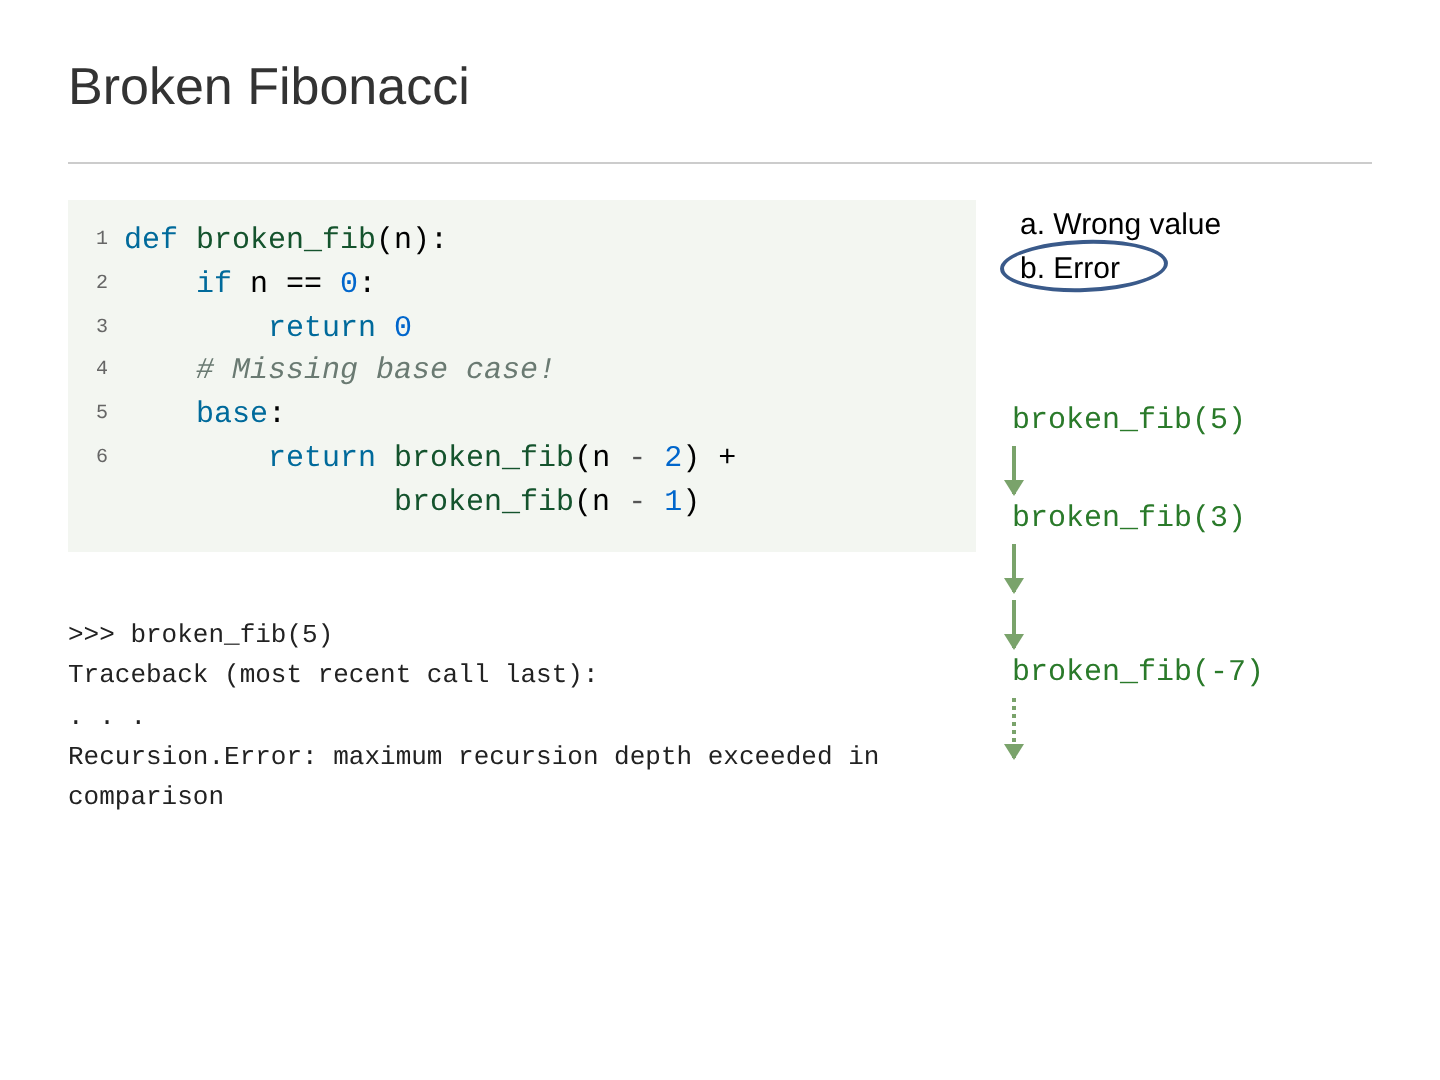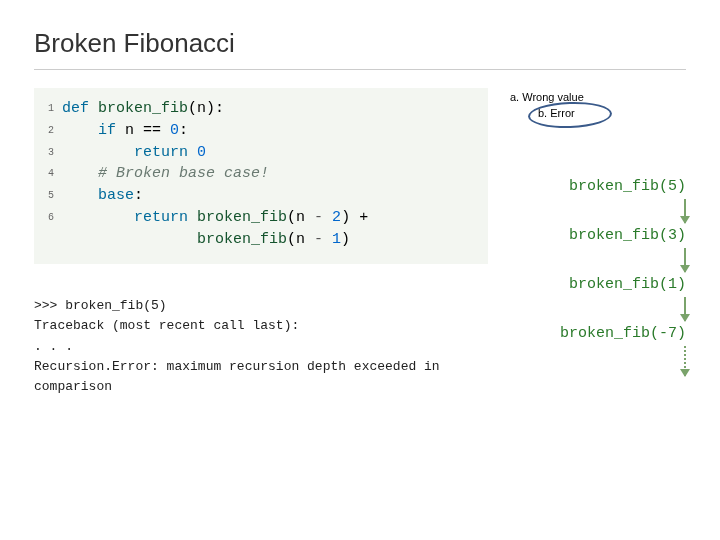--- a/index.html
+++ b/index.html
@@ -8,21 +8,21 @@
     height: 540px;
     background: #fff;
     font-family: Arial, Helvetica, sans-serif;
     padding: 28px 34px 20px 34px;
     position: relative;
   }
   .title {
     font-size: 26px;
     font-weight: 400;
     color: #333;
-    padding-bottom: 10px;
+    padding-bottom: 22px;
     border-bottom: 1px solid #ccc;
     margin-bottom: 18px;
   }
   .cols {
     display: flex;
     gap: 18px;
   }
   .left { flex: 1 1 auto; }
   .right { width: 180px; flex-shrink: 0; }
 
@@ -54,46 +54,45 @@
   .replblock {
     margin-top: 32px;
     font-family: "Courier New", monospace;
     font-size: 13px;
     line-height: 1.55;
     color: #222;
     white-space: pre-wrap;
   }
 
   .choices {
-    font-size: 11px;
+    font-size: 15px;
     line-height: 1.45;
     padding: 2px 4px;
   }
   .choice-b {
     position: relative;
     display: inline-block;
-    margin-left: 28px;
   }
   .circle-mark {
     position: absolute;
     left: -10px;
     top: -4px;
     width: 84px;
     height: 26px;
     border: 2px solid #3a5a8a;
     border-radius: 50%;
     transform: rotate(-2deg);
     pointer-events: none;
   }
 
   .callstack {
     margin-top: 52px;
     display: flex;
     flex-direction: column;
-    align-items: flex-end;
+    align-items: flex-start;
   }
   .call {
     font-family: "Courier New", monospace;
     font-size: 15px;
     color: #2a7a2a;
     margin: 2px 0;
   }
   .arrow {
     width: 2px;
     height: 24px;
@@ -134,21 +133,21 @@
         <div>1</div>
         <div>2</div>
         <div>3</div>
         <div>4</div>
         <div>5</div>
         <div>6</div>
       </div>
       <div class="codelines"><span class="kw">def</span> <span class="fn">broken_fib</span><span>(n):</span>
     <span class="kw">if</span><span> n == </span><span class="num">0</span><span>:</span>
         <span class="kw">return</span> <span class="num">0</span>
-    <span class="cmt"># Broken base case!</span>
+    <span class="cmt"># Missing base case!</span>
     <span class="kw">base</span><span>:</span>
         <span class="kw">return</span> <span class="fn">broken_fib</span><span>(n </span><span class="op">-</span><span> </span><span class="num">2</span><span>) +</span>
                <span class="fn">broken_fib</span><span>(n </span><span class="op">-</span><span> </span><span class="num">1</span><span>)</span></div>
     </div>
 
     <div class="replblock">&gt;&gt;&gt; broken_fib(5)
 Traceback (most recent call last):
 . . .
 Recursion.Error: maximum recursion depth exceeded in comparison</div>
 
@@ -161,20 +160,19 @@
         <span>b. Error</span>
         <span class="circle-mark"></span>
       </div>
     </div>
 
     <div class="callstack">
       <div class="call">broken_fib(5)</div>
       <div class="arrow"></div>
       <div class="call">broken_fib(3)</div>
       <div class="arrow"></div>
-      <div class="call">broken_fib(1)</div>
       <div class="arrow"></div>
       <div class="call">broken_fib(-7)</div>
       <div class="arrow dotted"></div>
     </div>
   </div>
 
 </div>
 
 </body></html>

